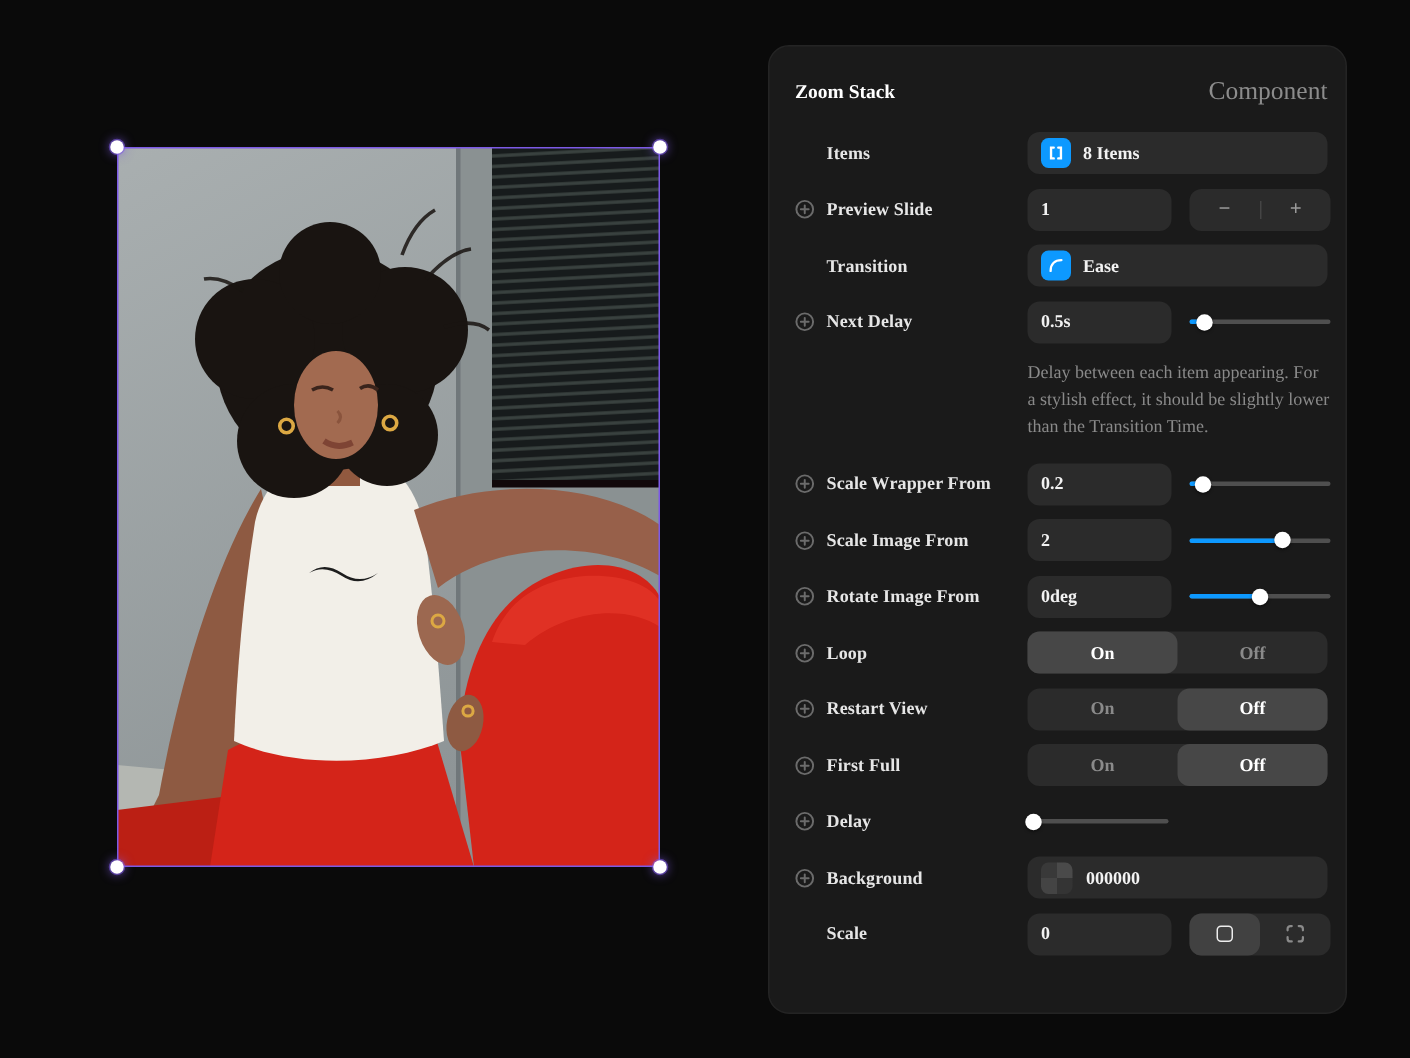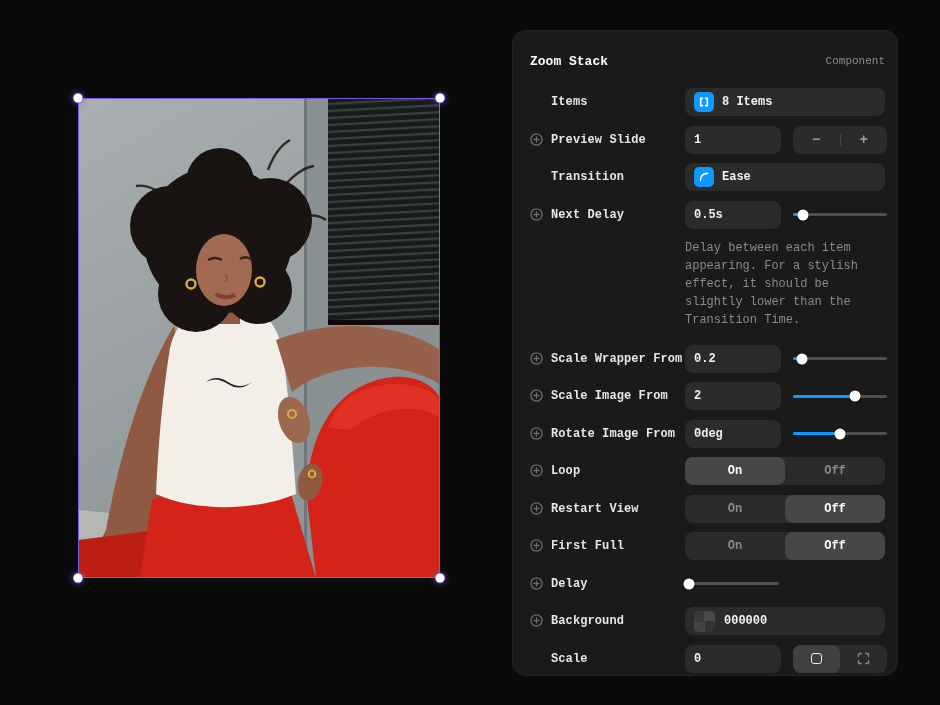--- a/index.html
+++ b/index.html
@@ -1,20 +1,20 @@
 <!DOCTYPE html>
 <html><head>
 <meta charset="utf-8">
 <style>
   * { margin:0; padding:0; box-sizing:border-box; }
   html,body { background:#0a0a0a; }
   .app {
     position:relative; width:916px; height:705px; overflow:hidden;
     background:#0a0a0a;
-    font-family:Liberation Mono, monospace;
+    font-family:Liberation Serif, serif;
     padding-left:39px;
     -webkit-font-smoothing:antialiased;
   }
 
   
   .canvas-frame {
     position:absolute; left:78px; top:98px; width:362px; height:480px;
     outline:1.5px solid #7d5ae6; outline-offset:-1px;
   }
   .canvas-frame svg { display:block; width:100%; height:100%; }
@@ -28,24 +28,24 @@
   .handle.bl { left:0; top:100%; } .handle.br { left:100%; top:100%; }
 
   
   .panel {
     position:absolute; left:512px; top:30px; width:386px; height:646px;
     background:#1a1a1a; border:1px solid #242424; border-radius:14px;
     padding:21px 12px 0 17px; color:#e8e8e8;
   }
   .panel-header { display:flex; align-items:center; justify-content:space-between; height:18px; margin-bottom:18px; }
   .panel-title { font-size:13px; font-weight:bold; color:#ffffff; }
-  .panel-badge { font-size:11px; color:#8c8c8c; }
+  .panel-badge { font-size:17px; color:#8c8c8c; }
 
   .row { display:flex; align-items:center; height:28px; margin-bottom:9.5px; }
-  .label-zone { width:155px; flex:none; display:flex; }
+  .label-zone { width:155px; flex:none; display:flex; align-items:center; }
   .label-zone.no-icon { padding-left:21px; }
   .plus-ico { width:13px; height:13px; flex:none; margin-right:8px; }
   .row-label { font-size:12px; font-weight:bold; color:#e6e6e6; letter-spacing:.1px; white-space:nowrap; }
   .controls { flex:1; display:flex; align-items:center; }
 
   .field {
     height:28px; background:#2b2b2b; border-radius:8px;
     display:flex; align-items:center; padding:0 9px;
     font-size:12px; font-weight:bold; color:#f2f2f2;
   }

